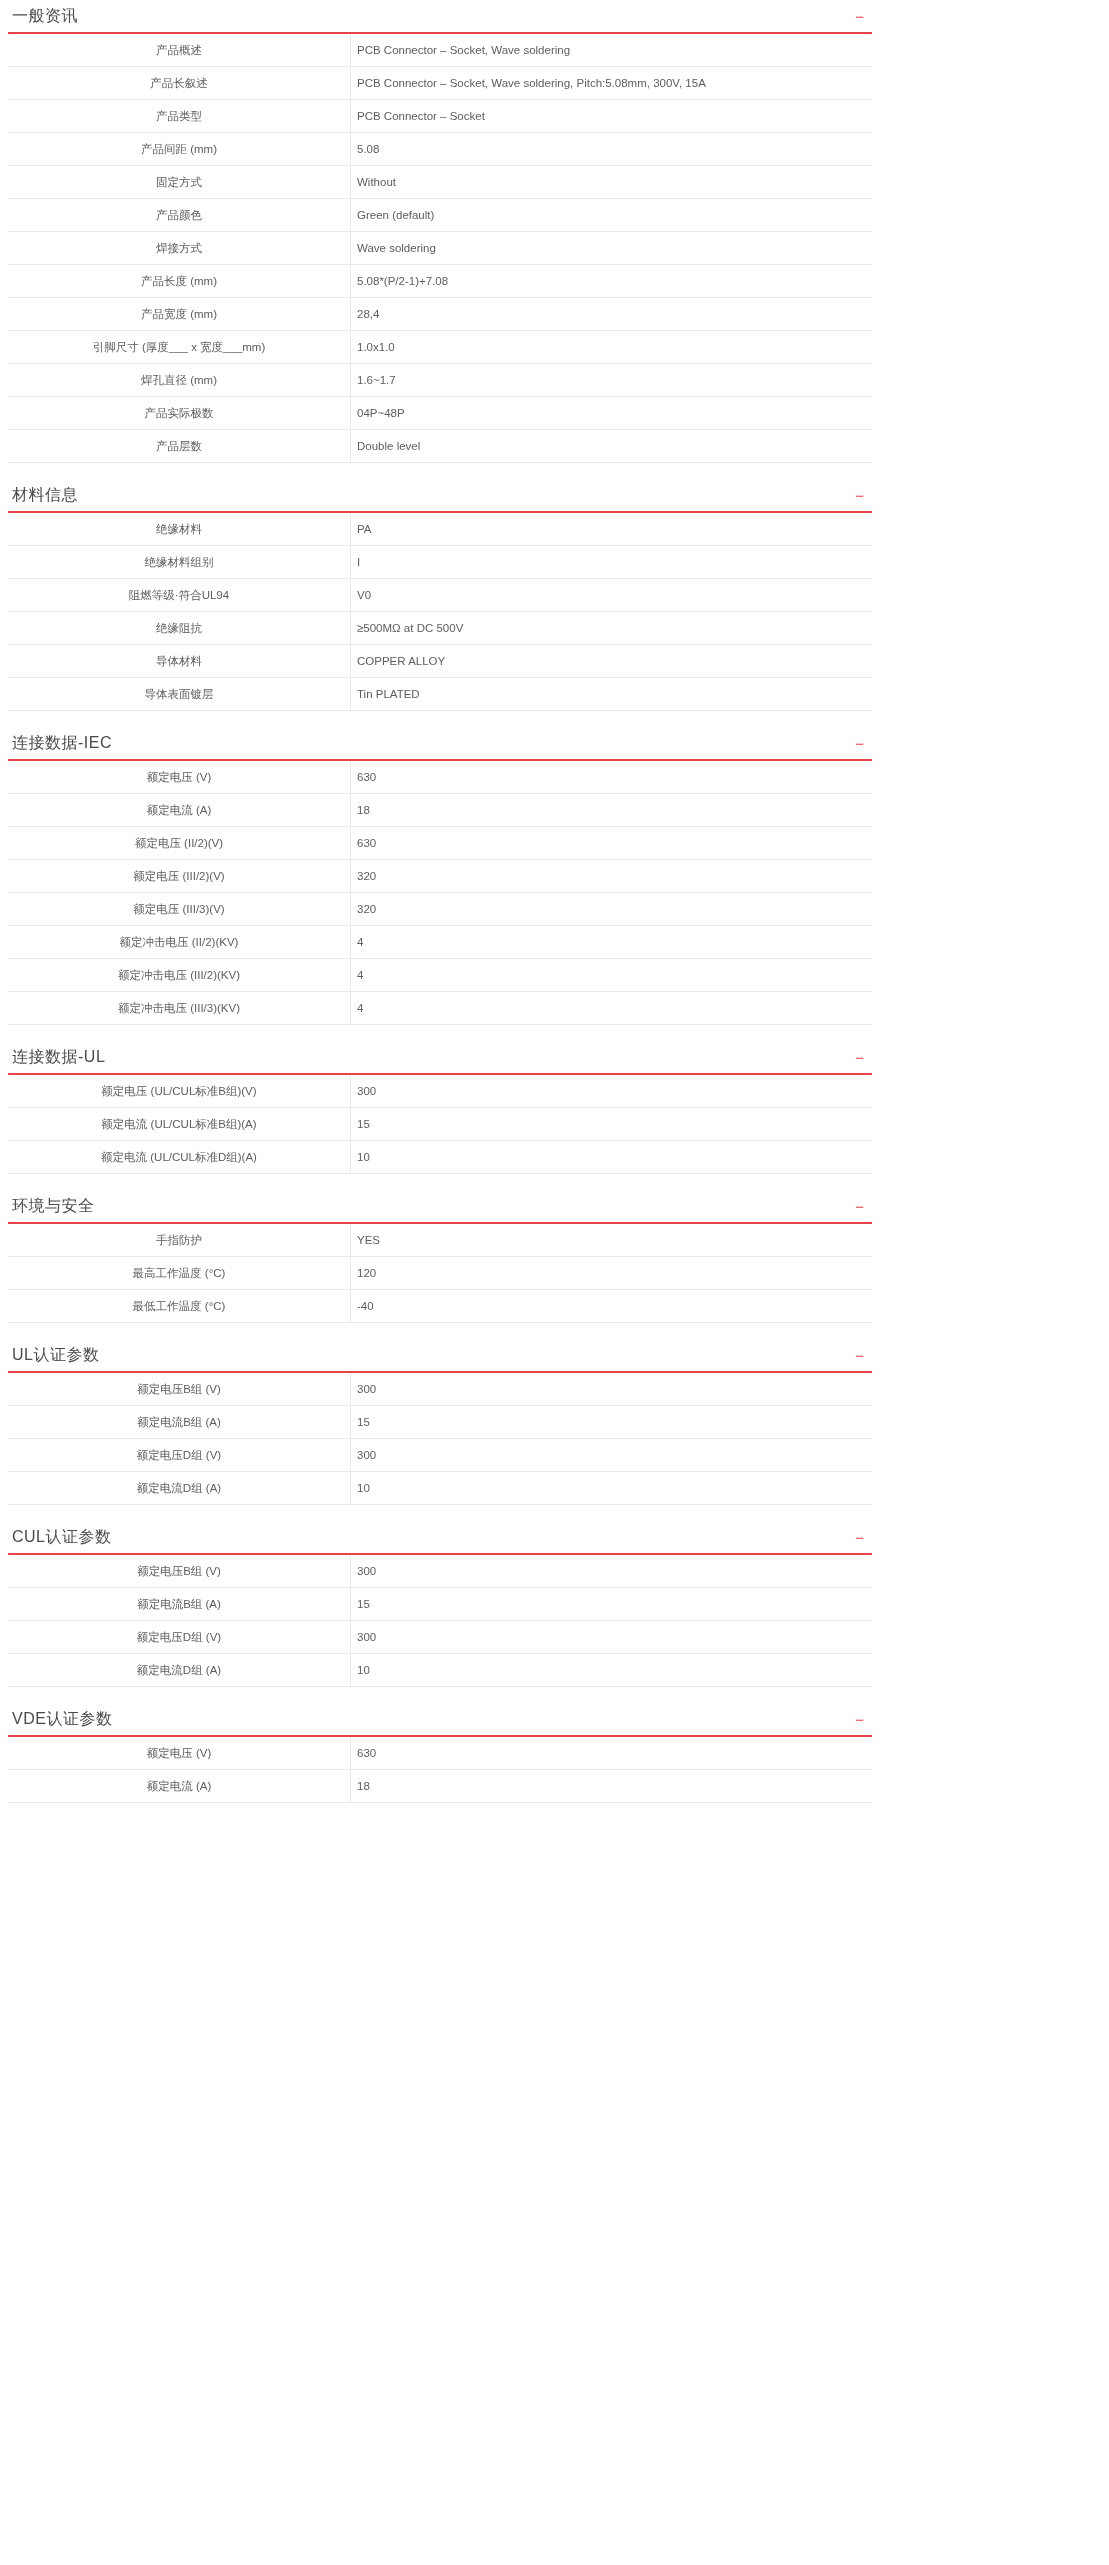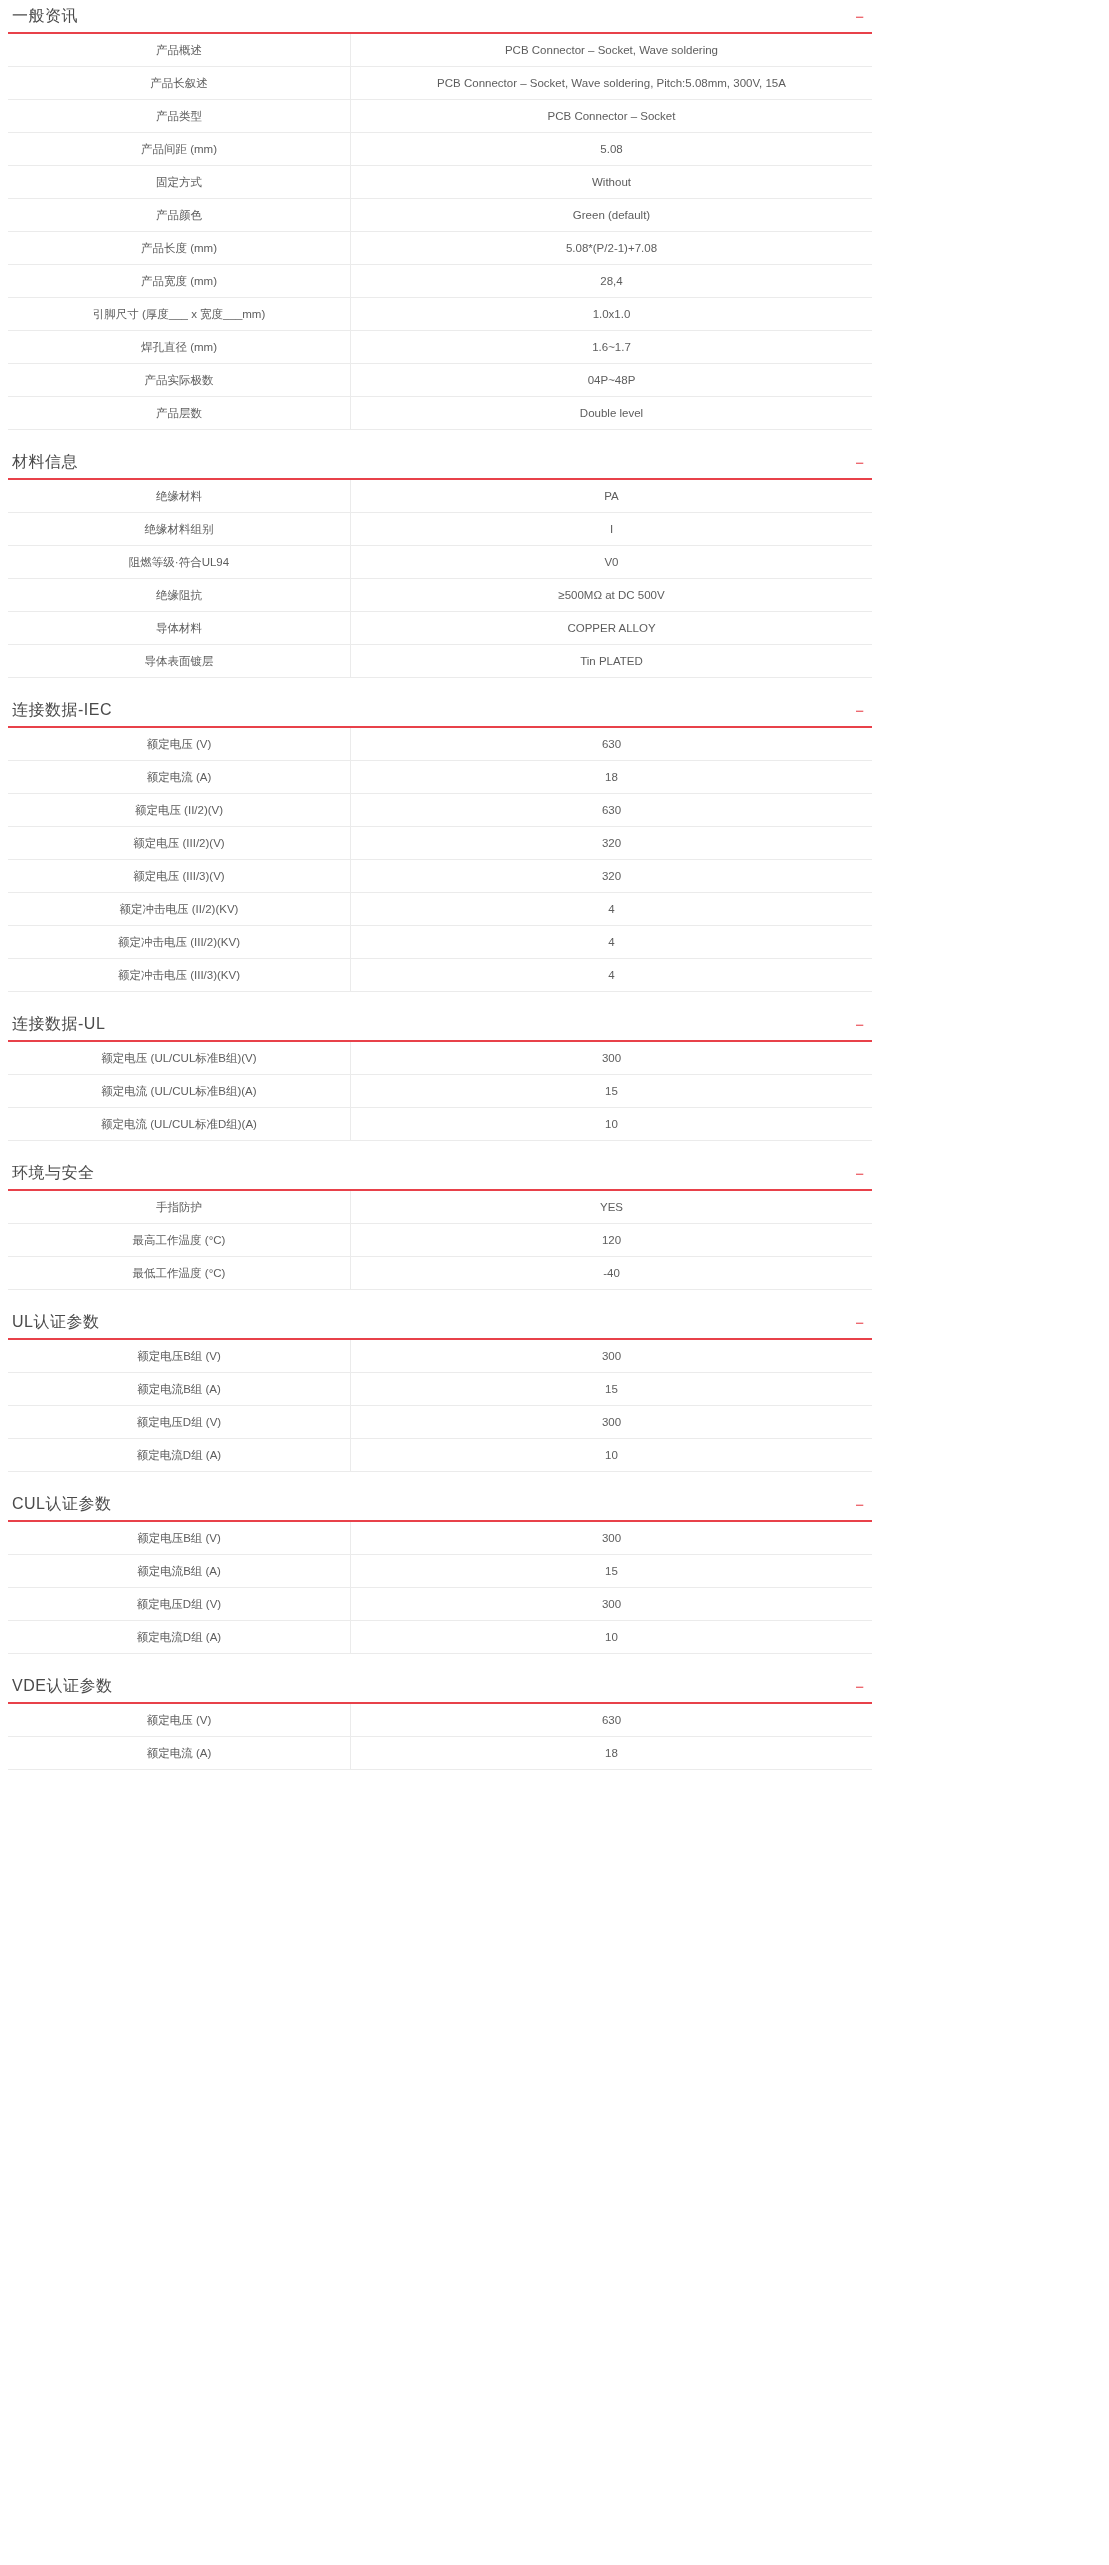--- a/index.html
+++ b/index.html
@@ -67,21 +67,20 @@
   td.label {
     width: 330px;
     padding-left: 14px;
     border-right: 1px solid #ebebeb;
     text-align: center;
     white-space: nowrap;
     overflow: hidden;
     text-overflow: ellipsis;
   }
   td.value {
-    text-align: center;
     color: #5d5d5d;
   }
   .row-h {
     height: 26px;
   }
 </style>
 </head>
 <body>
 
 <div class="page">
@@ -111,20 +110,24 @@
             </tr>
             <tr class="row-h">
               <td class="label">固定方式</td>
               <td class="value">Without</td>
             </tr>
             <tr class="row-h">
               <td class="label">产品颜色</td>
               <td class="value">Green (default)</td>
             </tr>
             <tr class="row-h">
+              <td class="label">焊接方式</td>
+              <td class="value">Wave soldering</td>
+            </tr>
+            <tr class="row-h">
               <td class="label">产品长度 (mm)</td>
               <td class="value">5.08*(P/2-1)+7.08</td>
             </tr>
             <tr class="row-h">
               <td class="label">产品宽度 (mm)</td>
               <td class="value">28,4</td>
             </tr>
             <tr class="row-h">
               <td class="label">引脚尺寸 (厚度___ x 宽度___mm)</td>
               <td class="value">1.0x1.0</td>

